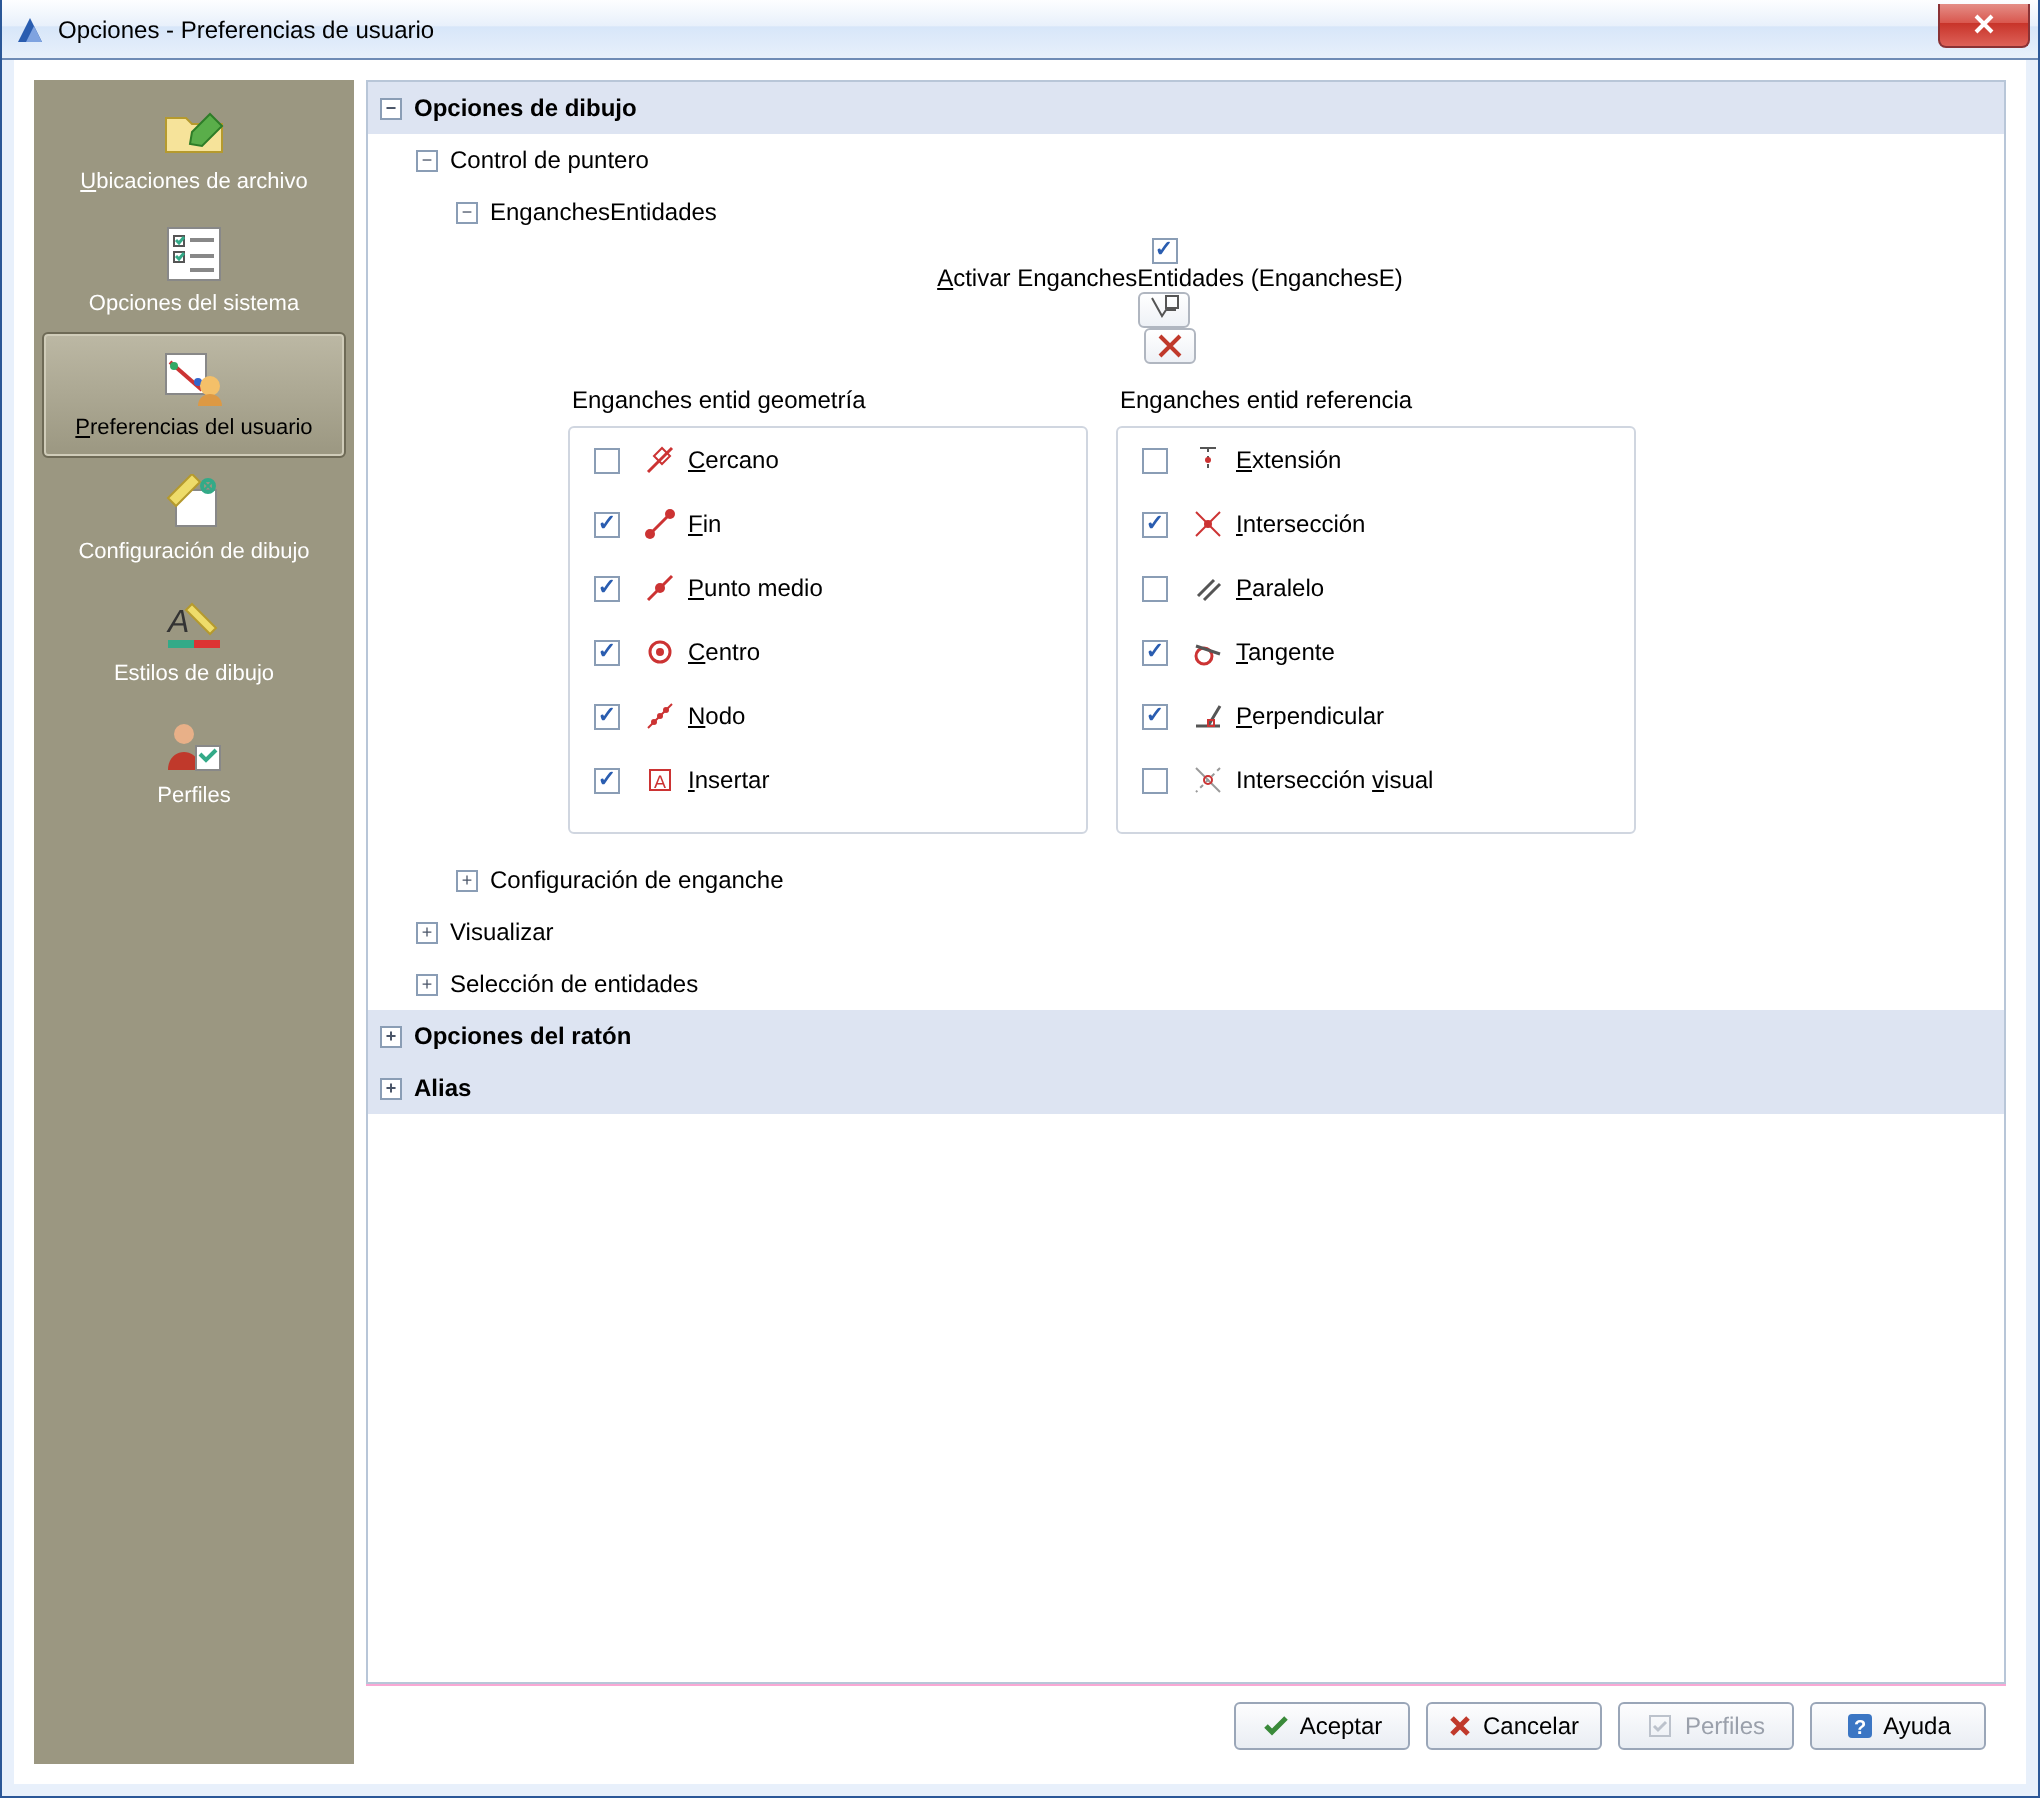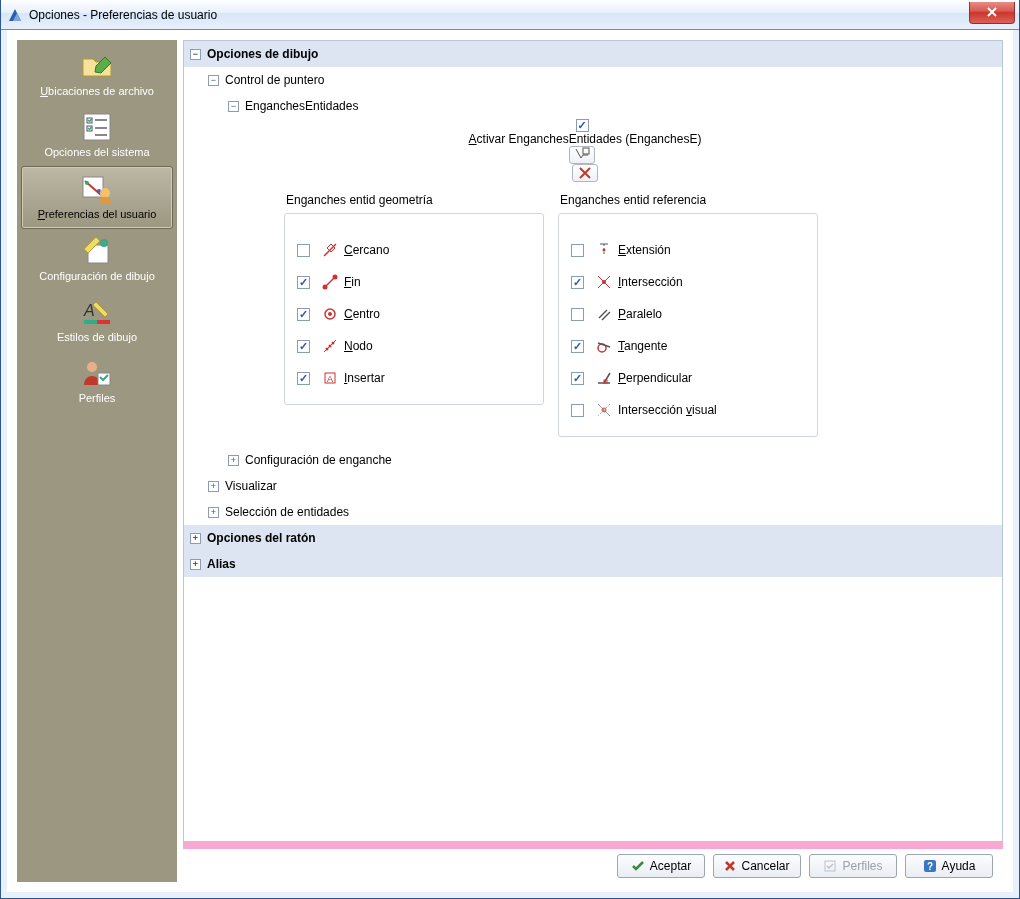--- a/index.html
+++ b/index.html
@@ -50,34 +50,34 @@
   margin-right:6px; color:#4a5568; cursor:pointer;
 }
 .indent { display:inline-block; }
 .cbx {
   width:13px; height:13px; border:1px solid #8a9db5; background:#fff;
   display:inline-flex; align-items:center; justify-content:center; margin-right:6px;
   vertical-align:middle;
 }
 .cbx.checked::after { content:"✓"; color:#2a5db0; font-size:11px; font-weight:bold; line-height:1; }
 .snap-group {
-  border:1px solid #d0d6e0; border-radius:3px; padding:20px 12px 10px; width:260px;
+  border:1px solid #d0d6e0; border-radius:3px; padding:0 12px 10px; width:260px;
 }
 .snap-title { font-size:12px; padding:0 0 6px 2px;}
 .snap-opt { display:flex; align-items:center; height:32px; gap:6px; }
 .snap-opt .oicon { width:16px; height:16px; }
 .toolbar-btn {
   width:26px; height:26px; border:1px solid #b0b6c0; border-radius:3px;
   background:linear-gradient(#fff,#eef1f6); display:inline-flex;
   align-items:center; justify-content:center;
 }
 .footer-row {
   height:40px; display:flex; align-items:center; justify-content:flex-end;
   gap:8px; padding:0 10px; background:#fff;
-  border-top:7px solid #f9a8d4;
+  border-top:1px solid #f9a8d4;
 }
 .btn {
   height:24px; min-width:88px; border:1px solid #9aa6b8; border-radius:3px;
   background:linear-gradient(#fdfdfe,#e9edf3); font-size:12px;
   display:inline-flex; align-items:center; justify-content:center; gap:5px;
   padding:0 10px;
 }
 .btn.disabled { color:#9aa0ab; }
 .ulchar { text-decoration:underline; }
 </style>
@@ -232,20 +232,28 @@
                   <span class="oicon"><svg width="16" height="16">
                       <line x1="3" y1="13" x2="13" y2="3" stroke="#c33" stroke-width="1.5"></line>
                       <circle cx="3" cy="13" r="2.5" fill="#c33"></circle>
                       <circle cx="13" cy="3" r="2.5" fill="#c33"></circle>
                     </svg></span>
                   <span><span class="ulchar">F</span>in</span>
                 </div>
                 <div class="snap-opt">
                   <span class="cbx checked"></span>
                   <span class="oicon"><svg width="16" height="16">
+                      <line x1="2" y1="14" x2="14" y2="2" stroke="#c33" stroke-width="1.5"></line>
+                      <circle cx="8" cy="8" r="2.5" fill="#c33"></circle>
+                    </svg></span>
+                  <span><span class="ulchar">P</span>unto medio</span>
+                </div>
+                <div class="snap-opt">
+                  <span class="cbx checked"></span>
+                  <span class="oicon"><svg width="16" height="16">
                       <circle cx="8" cy="8" r="5" fill="none" stroke="#c33" stroke-width="1.5"></circle>
                       <circle cx="8" cy="8" r="2" fill="#c33"></circle>
                     </svg></span>
                   <span><span class="ulchar">C</span>entro</span>
                 </div>
                 <div class="snap-opt">
                   <span class="cbx checked"></span>
                   <span class="oicon"><svg width="16" height="16">
                       <line x1="2" y1="14" x2="14" y2="2" stroke="#c33"></line>
                       <circle cx="5" cy="11" r="1.5" fill="#c33"></circle>

